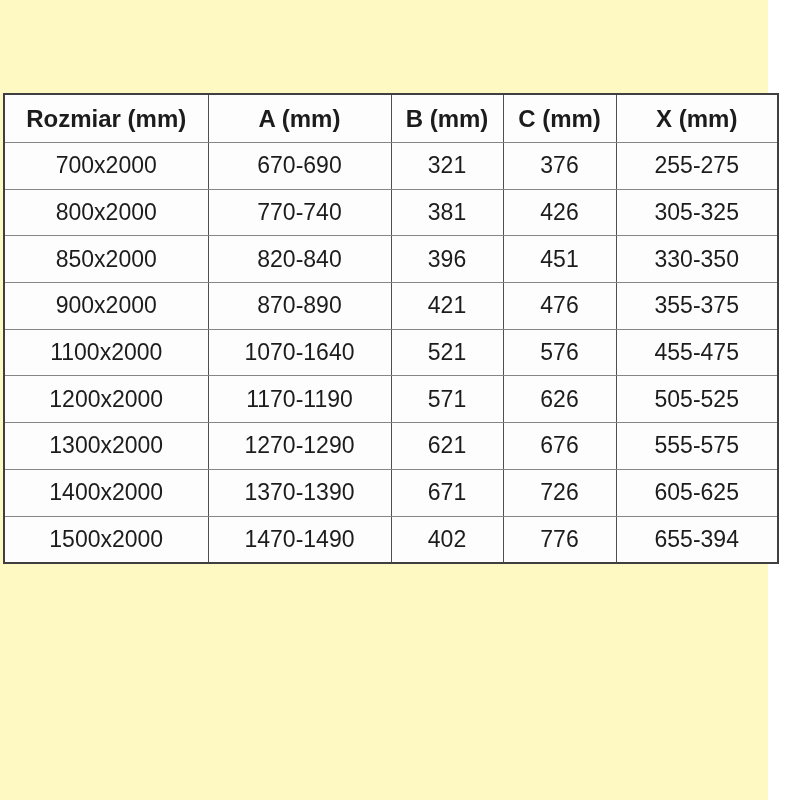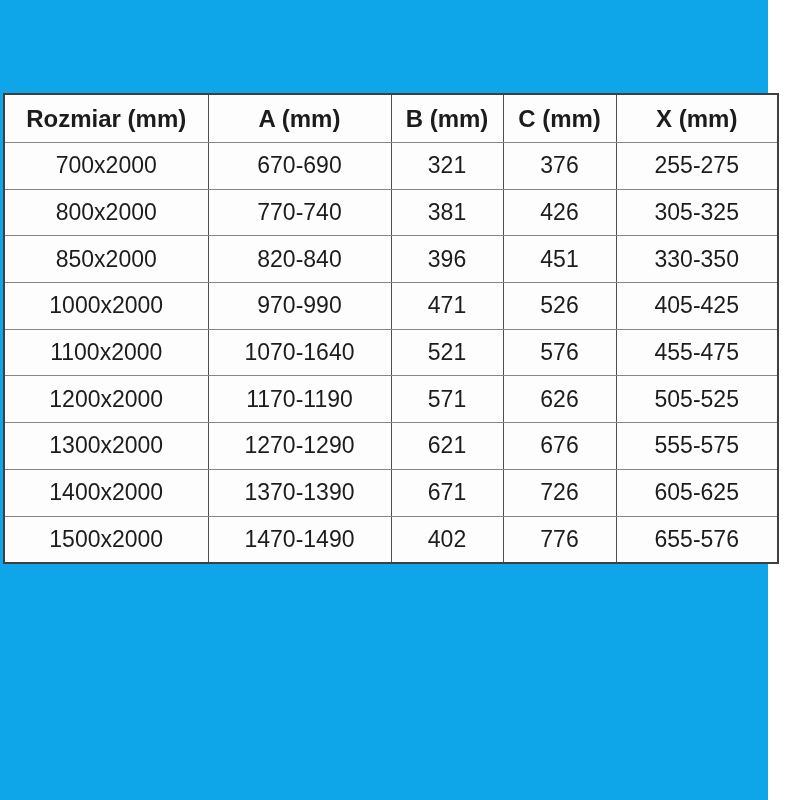--- a/index.html
+++ b/index.html
@@ -8,21 +8,21 @@
     width: 800px;
     height: 800px;
     background: #ffffff;
     font-family: "Liberation Sans", sans-serif;
     overflow: hidden;
   }
   .page {
     position: relative;
     width: 768px;
     height: 800px;
-    background: #0ea5e9;
+    background: #fef9c3;
   }
   .table-wrap {
     position: absolute;
     left: 3px;
     top: 93px;
     width: 774px;
   }
   table.size-table {
     width: 774px;
     border-collapse: collapse;
@@ -96,25 +96,25 @@
             <td>305-325</td>
           </tr>
           <tr>
             <td>850x2000</td>
             <td>820-840</td>
             <td>396</td>
             <td>451</td>
             <td>330-350</td>
           </tr>
           <tr>
-            <td>1000x2000</td>
-            <td>970-990</td>
-            <td>471</td>
-            <td>526</td>
-            <td>405-425</td>
+            <td>900x2000</td>
+            <td>870-890</td>
+            <td>421</td>
+            <td>476</td>
+            <td>355-375</td>
           </tr>
           <tr>
             <td>1100x2000</td>
             <td>1070-1640</td>
             <td>521</td>
             <td>576</td>
             <td>455-475</td>
           </tr>
           <tr>
             <td>1200x2000</td>
@@ -135,18 +135,18 @@
             <td>1370-1390</td>
             <td>671</td>
             <td>726</td>
             <td>605-625</td>
           </tr>
           <tr>
             <td>1500x2000</td>
             <td>1470-1490</td>
             <td>402</td>
             <td>776</td>
-            <td>655-576</td>
+            <td>655-394</td>
           </tr>
         </tbody>
     </table>
   </div>
 </div>
 
 </body></html>

